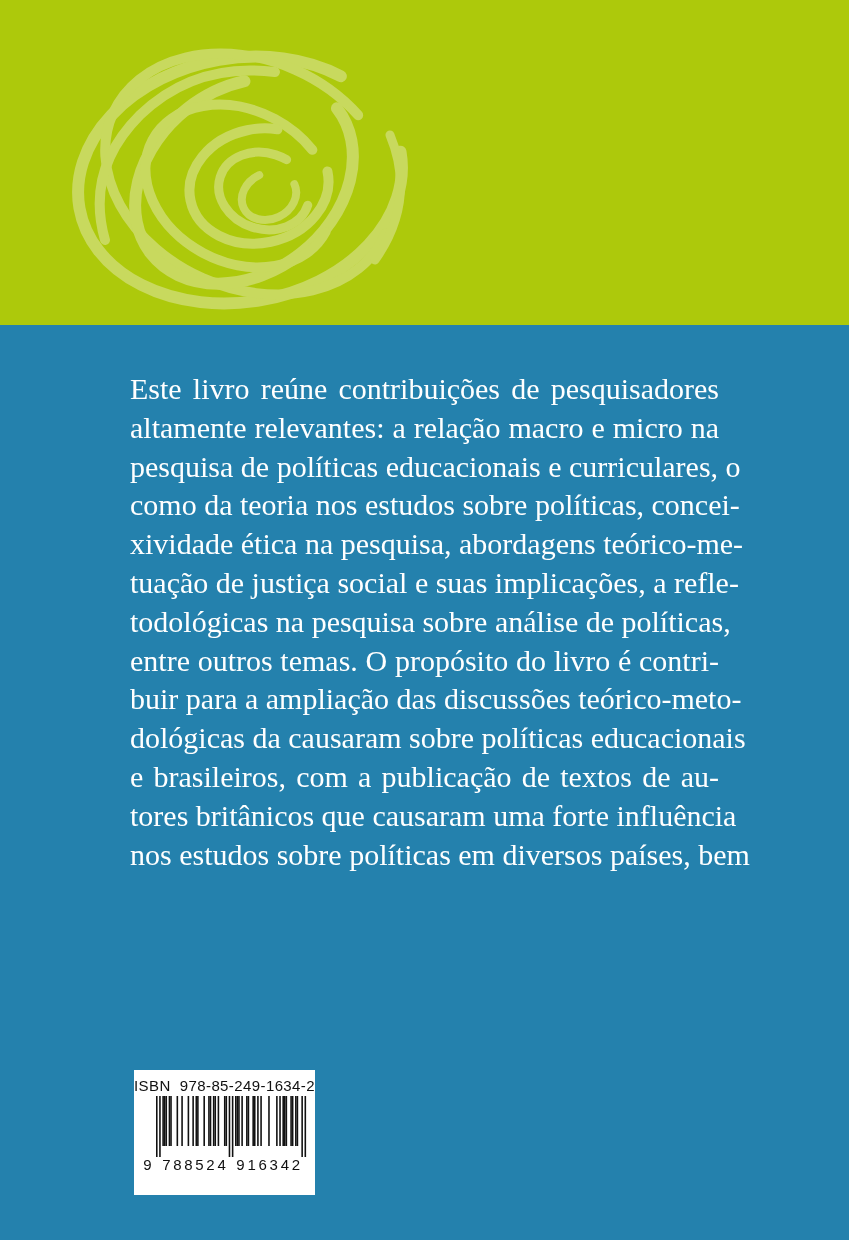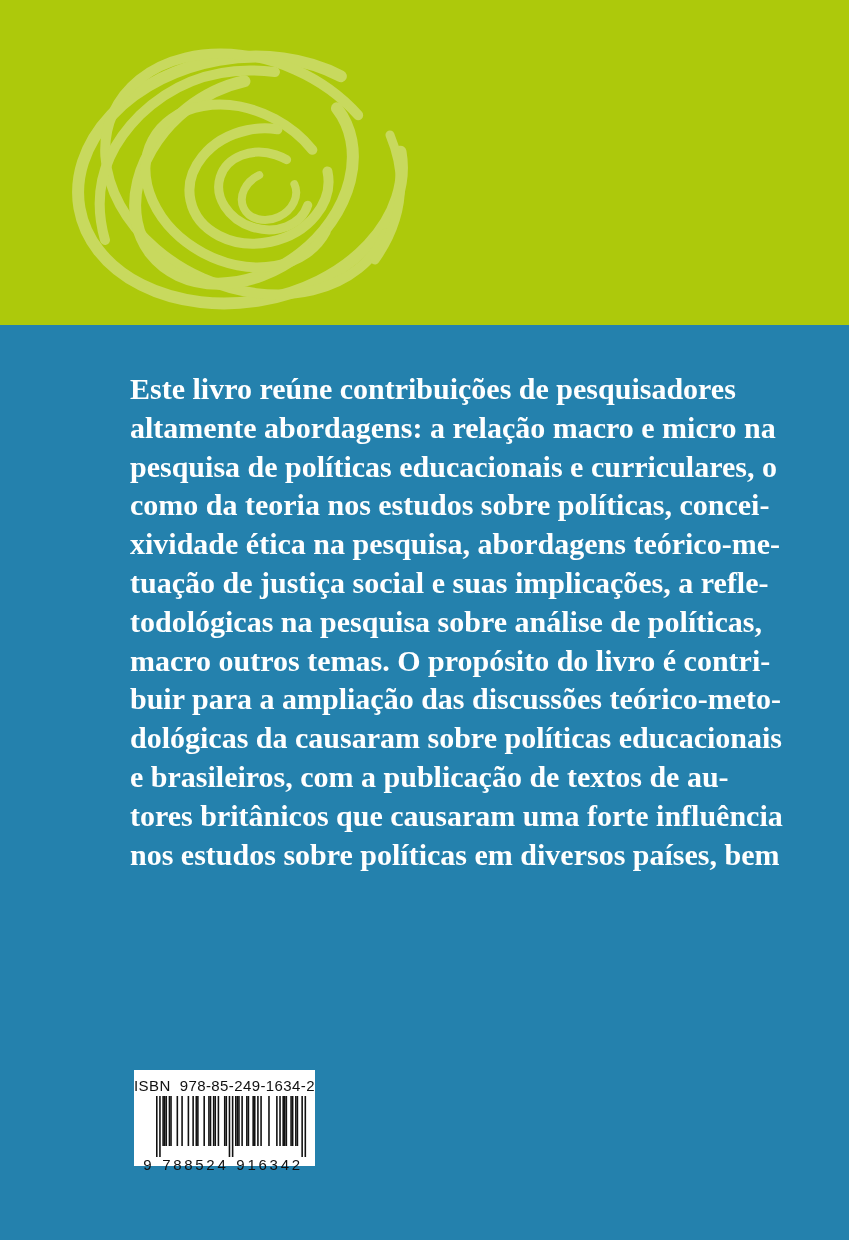--- a/index.html
+++ b/index.html
@@ -13,34 +13,33 @@
   .green-band{
     position:absolute;left:0;top:0;width:849px;height:325px;
     background:#adc90b;
   }
   .swirl{position:absolute;left:45px;top:30px;}
   .synopsis{
     position:absolute;left:130px;top:370px;width:589px;
     font-family:"Liberation Serif", serif;
     font-size:30px;line-height:38.8px;
     color:#ffffff;
-    font-weight:bold;
   }
   .synopsis .line{
     white-space:nowrap;
     text-align:justify;
     text-align-last:justify;
   }
   .synopsis .line.last{
     text-align-last:left;
   }
   .barcode-box{
-    position:absolute;left:134px;top:1070px;width:181px;height:96px;
+    position:absolute;left:134px;top:1070px;width:181px;height:125px;
     background:#ffffff;
-    text-align:left;
+    text-align:right;
   }
   .isbn-label{
     margin-top:7px;
     font-family:"Liberation Sans", sans-serif;
     font-size:15px;letter-spacing:0.4px;
     color:#111111;
     white-space:pre;
   }
   .barcode-svg{display:block;margin:2px auto 0 auto;}
   .publisher-logo{
@@ -64,27 +63,27 @@
         <ellipse cx="219" cy="161" rx="46" ry="38" stroke-width="9" transform="rotate(18 219 161)" stroke-dasharray="210 56"></ellipse>
         <ellipse cx="224" cy="166" rx="28" ry="23" stroke-width="8" transform="rotate(-25 224 166)" stroke-dasharray="120 42"></ellipse>
         <path d="M60,210 Q40,140 95,85 Q150,32 230,42" stroke-width="10"></path>
         <path d="M330,230 Q372,170 345,105" stroke-width="9"></path>
       </g>
     </svg>
   </div>
 
   <div class="synopsis">
     <div class="line">Este livro reúne contribuições de pesquisadores</div>
-    <div class="line">altamente abordagens: a relação macro e micro na</div>
+    <div class="line">altamente relevantes: a relação macro e micro na</div>
     <div class="line">pesquisa de políticas educacionais e curriculares, o</div>
     <div class="line">como da teoria nos estudos sobre políticas, concei-</div>
     <div class="line">xividade ética na pesquisa, abordagens teórico-me-</div>
     <div class="line">tuação de justiça social e suas implicações, a refle-</div>
     <div class="line">todológicas na pesquisa sobre análise de políticas,</div>
-    <div class="line">macro outros temas. O propósito do livro é contri-</div>
+    <div class="line">entre outros temas. O propósito do livro é contri-</div>
     <div class="line">buir para a ampliação das discussões teórico-meto-</div>
     <div class="line">dológicas da causaram sobre políticas educacionais</div>
     <div class="line">e brasileiros, com a publicação de textos de au-</div>
     <div class="line">tores britânicos que causaram uma forte influência</div>
     <div class="line">nos estudos sobre políticas em diversos países, bem</div>
   </div>
 
   <div class="barcode-box">
     <div class="isbn-label">ISBN  978-85-249-1634-2</div>
     <svg class="barcode-svg" width="164" height="76" viewBox="0 0 164 76" fill="#111111">

